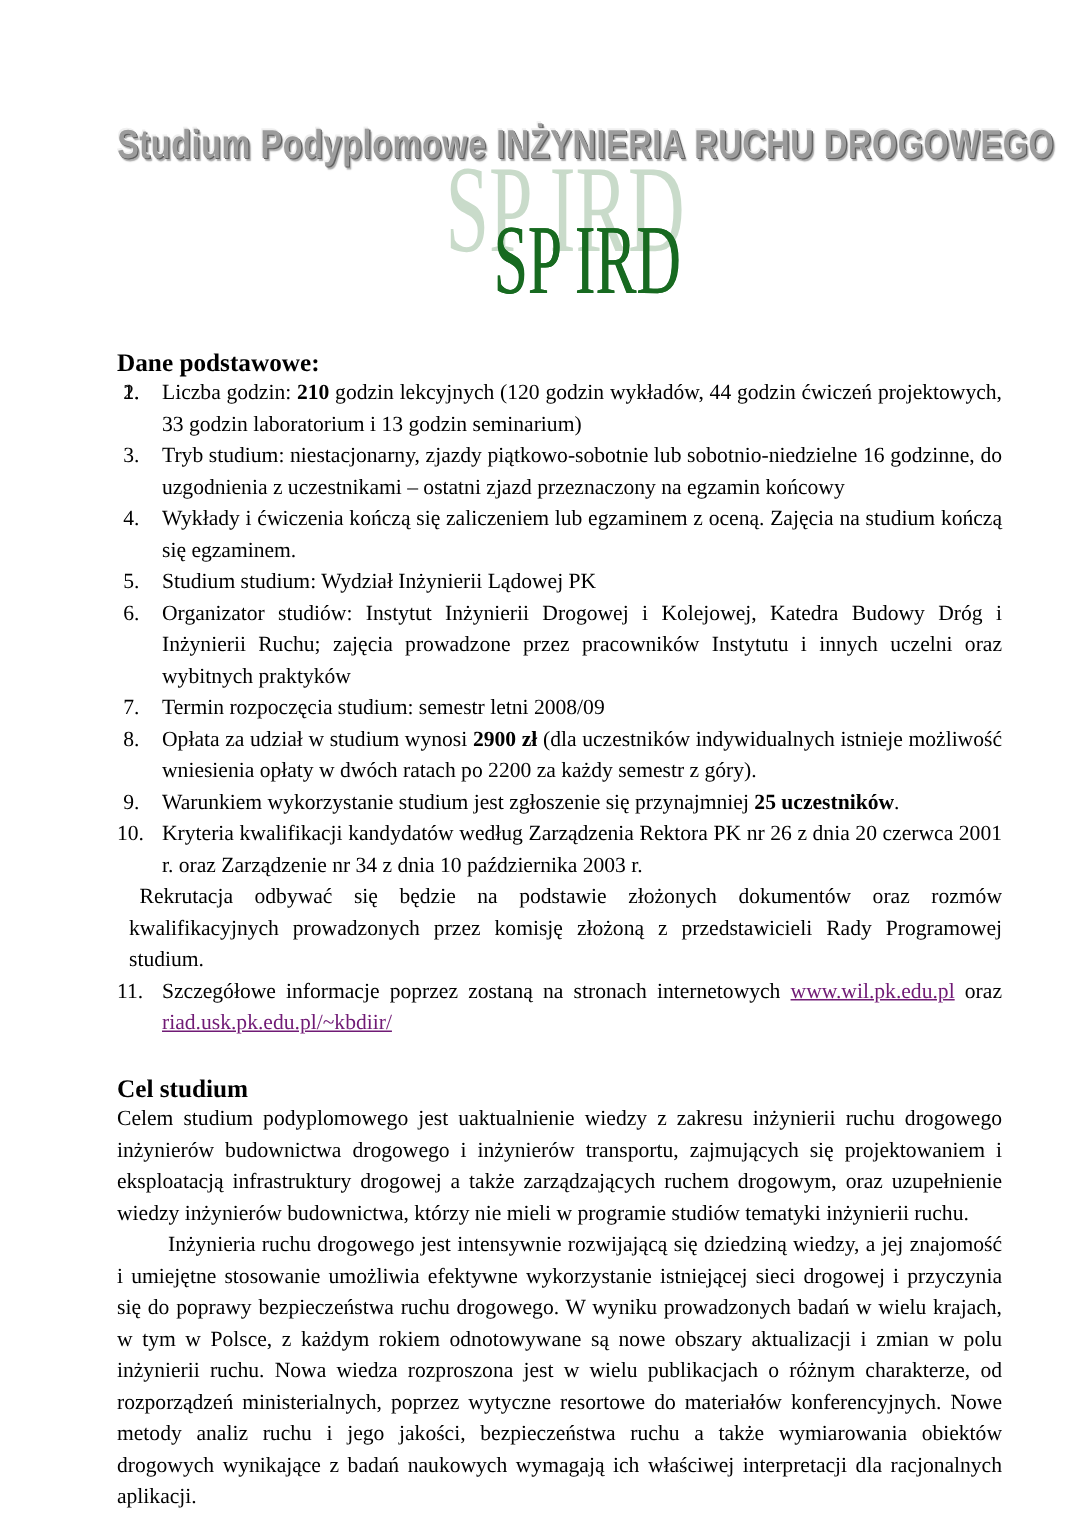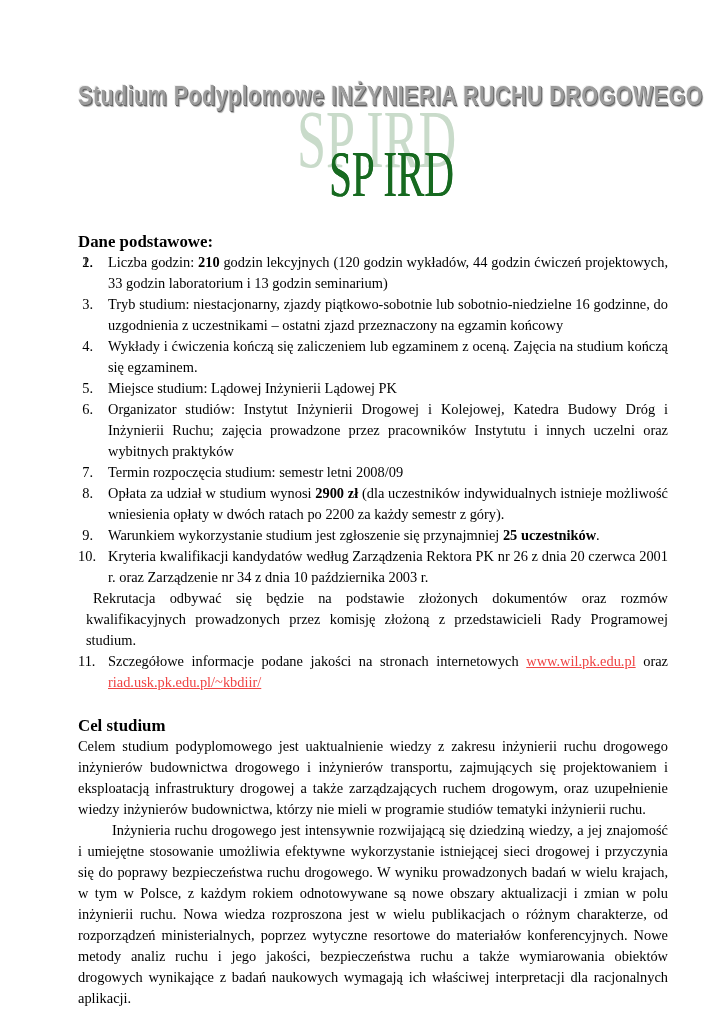--- a/index.html
+++ b/index.html
@@ -90,21 +90,21 @@
     text-align: right;
   }
   .sub-para {
     padding-left: 8px;
     text-indent: 7px;
   }
   .para { margin: 0; }
   .para.indent { text-indent: 34px; }
 
   .b { font-weight: bold; }
-  a.link { color: #ef4444; cursor: pointer; }
+  a.link { color: #701a75; cursor: pointer; }
 </style>
 </head>
 <body>
 
 <div class="page">
 
   <div class="header">
     <div class="wordart">
       <span class="wordart-inner" style="color: rgb(156, 156, 156);">Studium Podyplomowe INŻYNIERIA RUCHU DROGOWEGO</span>
     </div>
@@ -113,28 +113,28 @@
   </div>
 
   <div class="content">
     <h3 class="section-heading">Dane podstawowe:</h3>
 
     <div id="basic-list">
         <div class="list-item"><span class="num">1.</span></div>
         <div class="list-item"><span class="num">2.</span><span><span>Liczba godzin: </span><span class="b ">210</span><span> godzin lekcyjnych (120 godzin wykładów, 44 godzin ćwiczeń projektowych, 33 godzin laboratorium i 13 godzin seminarium)</span></span></div>
         <div class="list-item"><span class="num">3.</span><span><span>Tryb studium: niestacjonarny, zjazdy piątkowo-sobotnie lub sobotnio-niedzielne 16 godzinne, do uzgodnienia z uczestnikami – ostatni zjazd przeznaczony na egzamin końcowy</span></span></div>
         <div class="list-item"><span class="num">4.</span><span><span>Wykłady i ćwiczenia kończą się zaliczeniem lub egzaminem z oceną. Zajęcia na studium kończą się egzaminem.</span></span></div>
-        <div class="list-item"><span class="num">5.</span><span><span>Miejsce studium: Lądowej Inżynierii Lądowej PK</span></span></div>
+        <div class="list-item"><span class="num">5.</span><span><span>Studium studium: Wydział Inżynierii Lądowej PK</span></span></div>
         <div class="list-item"><span class="num">6.</span><span><span>Organizator studiów: Instytut Inżynierii Drogowej i Kolejowej, Katedra Budowy Dróg i Inżynierii Ruchu; zajęcia prowadzone przez pracowników Instytutu i innych uczelni oraz wybitnych praktyków</span></span></div>
         <div class="list-item"><span class="num">7.</span><span><span>Termin rozpoczęcia studium: semestr letni 2008/09</span></span></div>
         <div class="list-item"><span class="num">8.</span><span><span>Opłata za udział w studium wynosi </span><span class="b ">2900 zł</span><span> (dla uczestników indywidualnych istnieje możliwość wniesienia opłaty w dwóch ratach po 2200 za każdy semestr z góry).</span></span></div>
         <div class="list-item"><span class="num">9.</span><span><span>Warunkiem wykorzystanie studium jest zgłoszenie się przynajmniej </span><span class="b ">25 uczestników</span><span>.</span></span></div>
         <div class="list-item"><span class="num">10.</span><span><span>Kryteria kwalifikacji kandydatów według Zarządzenia Rektora PK nr 26 z dnia 20 czerwca 2001 r. oraz Zarządzenie nr 34 z dnia 10 października 2003 r.</span></span></div>
         <div class="sub-para">Rekrutacja odbywać się będzie na podstawie złożonych dokumentów oraz rozmów kwalifikacyjnych prowadzonych przez komisję złożoną z przedstawicieli Rady Programowej studium.</div>
-        <div class="list-item"><span class="num">11.</span><span><span>Szczegółowe informacje podane jakości na stronach internetowych </span><a class="link" href="#">www.wil.pk.edu.pl</a><span> oraz </span><a class="link" href="#">riad.usk.pk.edu.pl/~kbdiir/</a></span></div>
+        <div class="list-item"><span class="num">11.</span><span><span>Szczegółowe informacje poprzez zostaną na stronach internetowych </span><a class="link" href="#">www.wil.pk.edu.pl</a><span> oraz </span><a class="link" href="#">riad.usk.pk.edu.pl/~kbdiir/</a></span></div>
       </div>
 
     <h3 class="section-heading heading-gap">Cel studium</h3>
 
     <div id="goal-paragraphs">
         <div class="para">Celem studium podyplomowego jest uaktualnienie wiedzy z zakresu inżynierii ruchu drogowego inżynierów budownictwa drogowego i inżynierów transportu, zajmujących się projektowaniem i eksploatacją infrastruktury drogowej a także zarządzających ruchem drogowym, oraz uzupełnienie wiedzy inżynierów budownictwa, którzy nie mieli w programie studiów tematyki inżynierii ruchu.</div>
         <div class="para indent">Inżynieria ruchu drogowego jest intensywnie rozwijającą się dziedziną wiedzy, a jej znajomość i umiejętne stosowanie umożliwia efektywne wykorzystanie istniejącej sieci drogowej i przyczynia się do poprawy bezpieczeństwa ruchu drogowego. W wyniku prowadzonych badań w wielu krajach, w tym w Polsce, z każdym rokiem odnotowywane są nowe obszary aktualizacji i zmian w polu inżynierii ruchu. Nowa wiedza rozproszona jest w wielu publikacjach o różnym charakterze, od rozporządzeń ministerialnych, poprzez wytyczne resortowe do materiałów konferencyjnych. Nowe metody analiz ruchu i jego jakości, bezpieczeństwa ruchu a także wymiarowania obiektów drogowych wynikające z badań naukowych wymagają ich właściwej interpretacji dla racjonalnych aplikacji.</div>
       </div>
   </div>
 

